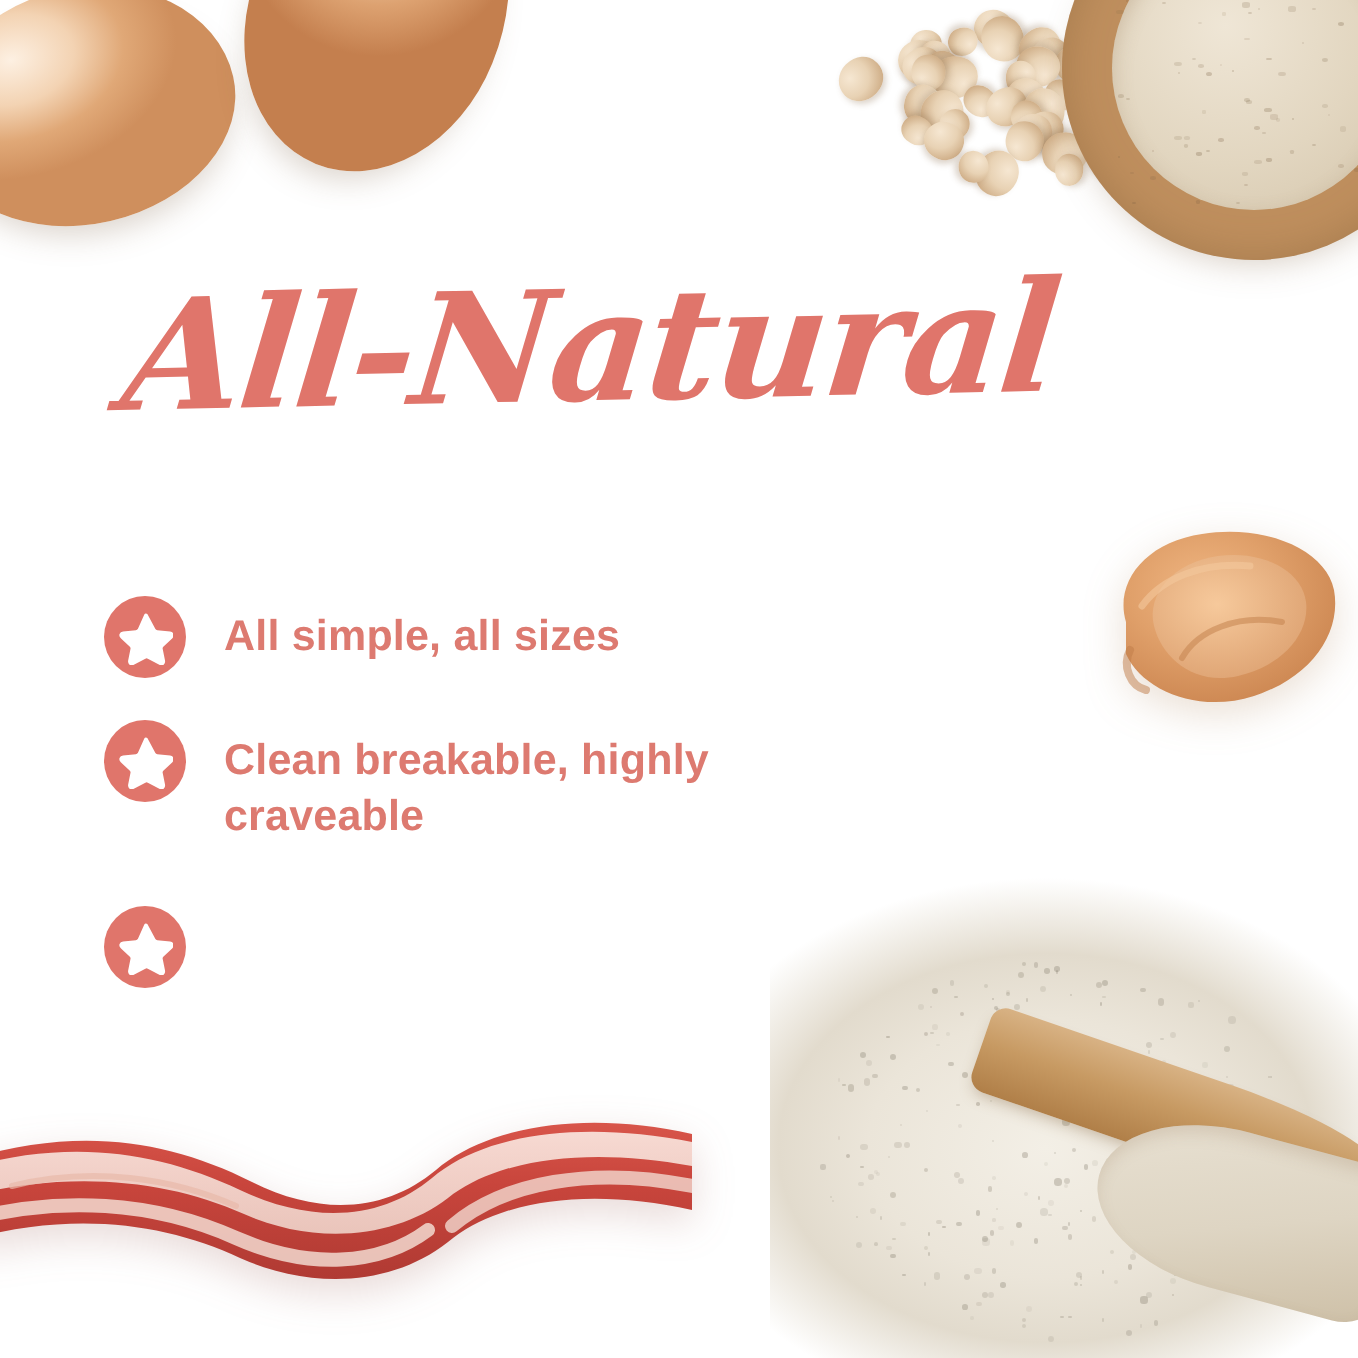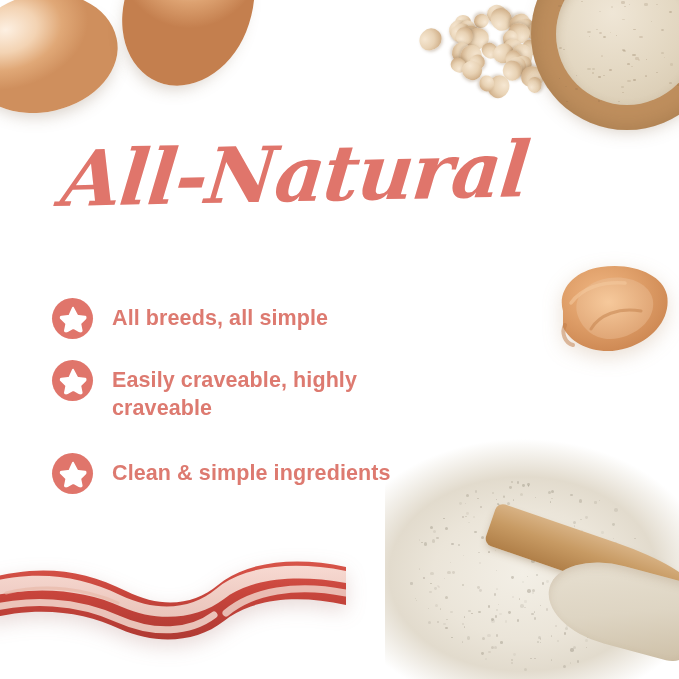--- a/index.html
+++ b/index.html
@@ -647,45 +647,44 @@
       <div class="star-badge">
         <svg viewBox="0 0 32 32" aria-hidden="true">
           <path d="M16 2.6 L20.6 11.2 C21.1 12.1 21.6 12.4 22.6 12.5 L30.2 13.3
                    C31.4 13.4 31.8 14.5 30.9 15.3 L25.5 20.4 C24.8 21.1 24.6 21.7 24.8 22.6
                    L26.2 29.6 C26.4 30.8 25.5 31.5 24.4 30.9 L17.6 27.3
                    C16.7 26.8 16 26.8 15.1 27.3 L8.3 30.9 C7.2 31.5 6.3 30.8 6.5 29.6
                    L7.9 22.6 C8.1 21.7 7.9 21.1 7.2 20.4 L1.8 15.3
                    C0.9 14.5 1.3 13.4 2.5 13.3 L10.1 12.5 C11.1 12.4 11.6 12.1 12.1 11.2 Z" fill="#ffffff" stroke="#ffffff" stroke-width="2.2" stroke-linejoin="round"></path>
         </svg>
       </div>
-      <div class="bullet-text">All breeds, all simple</div>
+      <div class="bullet-text">All simple, all sizes</div>
     </div>
 
     <div class="bullet-row r1">
       <div class="star-badge">
         <svg viewBox="0 0 32 32" aria-hidden="true">
           <path d="M16 2.6 L20.6 11.2 C21.1 12.1 21.6 12.4 22.6 12.5 L30.2 13.3
                    C31.4 13.4 31.8 14.5 30.9 15.3 L25.5 20.4 C24.8 21.1 24.6 21.7 24.8 22.6
                    L26.2 29.6 C26.4 30.8 25.5 31.5 24.4 30.9 L17.6 27.3
                    C16.7 26.8 16 26.8 15.1 27.3 L8.3 30.9 C7.2 31.5 6.3 30.8 6.5 29.6
                    L7.9 22.6 C8.1 21.7 7.9 21.1 7.2 20.4 L1.8 15.3
                    C0.9 14.5 1.3 13.4 2.5 13.3 L10.1 12.5 C11.1 12.4 11.6 12.1 12.1 11.2 Z" fill="#ffffff" stroke="#ffffff" stroke-width="2.2" stroke-linejoin="round"></path>
         </svg>
       </div>
-      <div class="bullet-text">Easily craveable, highly craveable</div>
+      <div class="bullet-text">Clean breakable, highly craveable</div>
     </div>
 
     <div class="bullet-row r2">
       <div class="star-badge">
         <svg viewBox="0 0 32 32" aria-hidden="true">
           <path d="M16 2.6 L20.6 11.2 C21.1 12.1 21.6 12.4 22.6 12.5 L30.2 13.3
                    C31.4 13.4 31.8 14.5 30.9 15.3 L25.5 20.4 C24.8 21.1 24.6 21.7 24.8 22.6
                    L26.2 29.6 C26.4 30.8 25.5 31.5 24.4 30.9 L17.6 27.3
                    C16.7 26.8 16 26.8 15.1 27.3 L8.3 30.9 C7.2 31.5 6.3 30.8 6.5 29.6
                    L7.9 22.6 C8.1 21.7 7.9 21.1 7.2 20.4 L1.8 15.3
                    C0.9 14.5 1.3 13.4 2.5 13.3 L10.1 12.5 C11.1 12.4 11.6 12.1 12.1 11.2 Z" fill="#ffffff" stroke="#ffffff" stroke-width="2.2" stroke-linejoin="round"></path>
         </svg>
       </div>
-      <div class="bullet-text">Clean &amp; simple ingredients</div>
     </div>
 
   </div>
 </div>
 
 </body></html>

